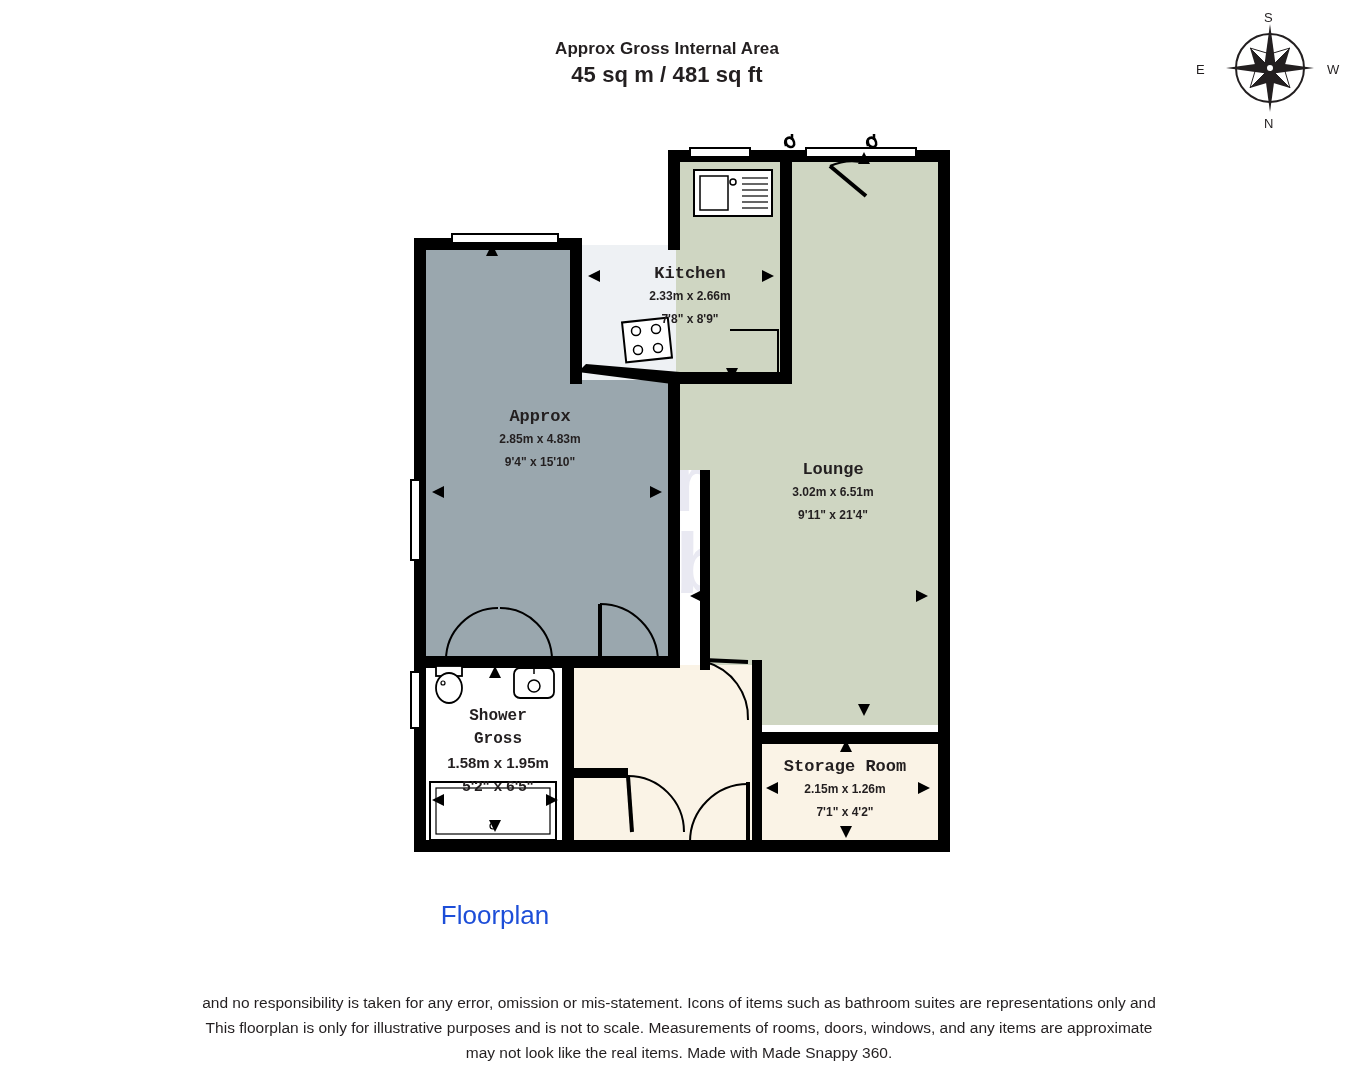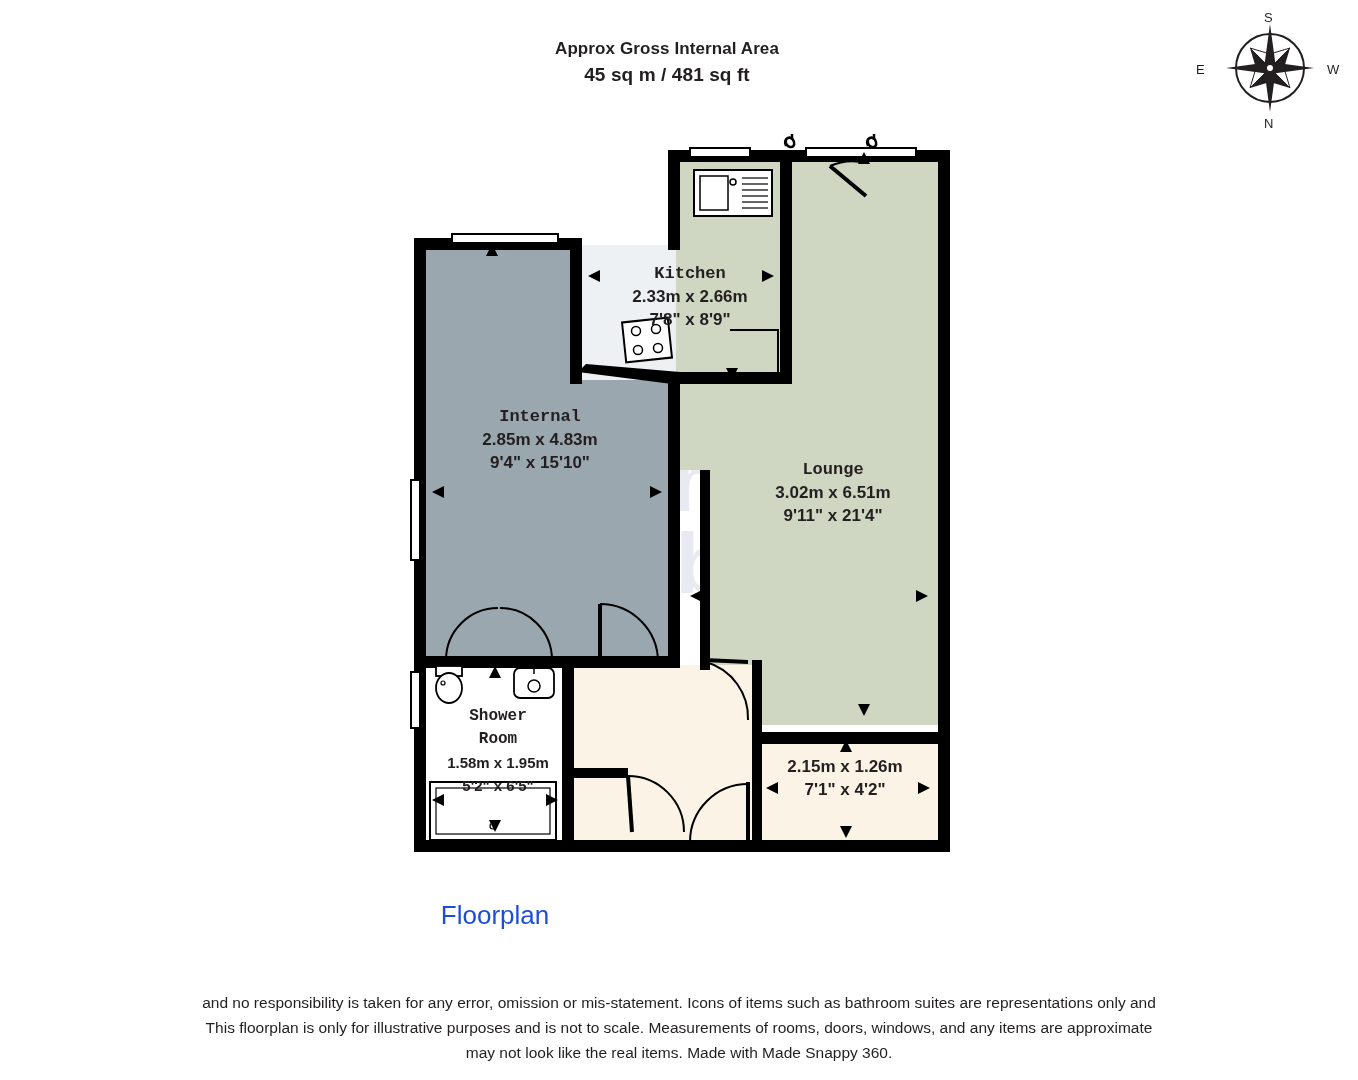--- a/index.html
+++ b/index.html
@@ -25,21 +25,21 @@
     position: absolute;
     top: 36px;
     left: 0;
     width: 1334px;
     text-align: center;
     font-size: 17px;
     font-weight: bold;
     line-height: 26px;
     letter-spacing: 0.1px;
   }
-  .area-header .line2 { font-size: 19px; }
+  .area-header .line2 { font-size: 22px; }
 
   
   .compass {
     position: absolute;
     left: 1196px;
     top: 10px;
     width: 148px;
     height: 128px;
   }
   .compass .lbl {
@@ -85,21 +85,21 @@
     line-height: 23px;
     color: #231f20;
   }
   .room-label .name {
     font-size: 17px;
     font-weight: bold;
     white-space: nowrap;
     font-family: Liberation Mono, monospace;
   }
   .room-label .dim {
-    font-size: 17px;
+    font-size: 12px;
     font-weight: bold;
     white-space: nowrap;
   }
   .room-label.small .name { font-size: 16px; }
   .room-label.small .dim { font-size: 15px; text-align: center; }
 
   #label-bedroom { left: 400px; top: 405px; width: 280px; }
   #label-kitchen { left: 570px; top: 262px; width: 240px; }
   #label-lounge  { left: 700px; top: 458px; width: 266px; }
   #label-shower  { left: 390px; top: 705px; width: 216px; }
@@ -327,45 +327,46 @@
       <polygon points="558,800 546,794 546,806"></polygon>
 
       <polygon points="846,740 852,752 840,752"></polygon>
       <polygon points="846,838 852,826 840,826"></polygon>
       <polygon points="766,788 778,782 778,794"></polygon>
       <polygon points="930,788 918,782 918,794"></polygon>
     </g>
   </svg>
 
   <div class="room-label" id="label-bedroom">
-    <div class="name">Internal</div>
+    <div class="name">Approx</div>
     <div class="dim">2.85m x 4.83m</div>
     <div class="dim">9'4" x 15'10"</div>
   </div>
 
   <div class="room-label" id="label-kitchen">
     <div class="name">Kitchen</div>
     <div class="dim">2.33m x 2.66m</div>
     <div class="dim">7'8" x 8'9"</div>
   </div>
 
   <div class="room-label" id="label-lounge">
     <div class="name">Lounge</div>
     <div class="dim">3.02m x 6.51m</div>
     <div class="dim">9'11" x 21'4"</div>
   </div>
 
   <div class="room-label small" id="label-shower">
     <div class="name">Shower</div>
-    <div class="name">Room</div>
+    <div class="name">Gross</div>
     <div class="dim">1.58m x 1.95m</div>
     <div class="dim">5'2" x 6'5"</div>
   </div>
 
   <div class="room-label" id="label-storage">
+    <div class="name">Storage Room</div>
     <div class="dim">2.15m x 1.26m</div>
     <div class="dim">7'1" x 4'2"</div>
   </div>
 
   <div class="floorplan-caption">Floorplan</div>
 
   <div class="disclaimer">
     <div>and no responsibility is taken for any error, omission or mis-statement. Icons of items such as bathroom suites are representations only and</div>
     <div>This floorplan is only for illustrative purposes and is not to scale. Measurements of rooms, doors, windows, and any items are approximate</div>
     <div>may not look like the real items. Made with Made Snappy 360.</div>

